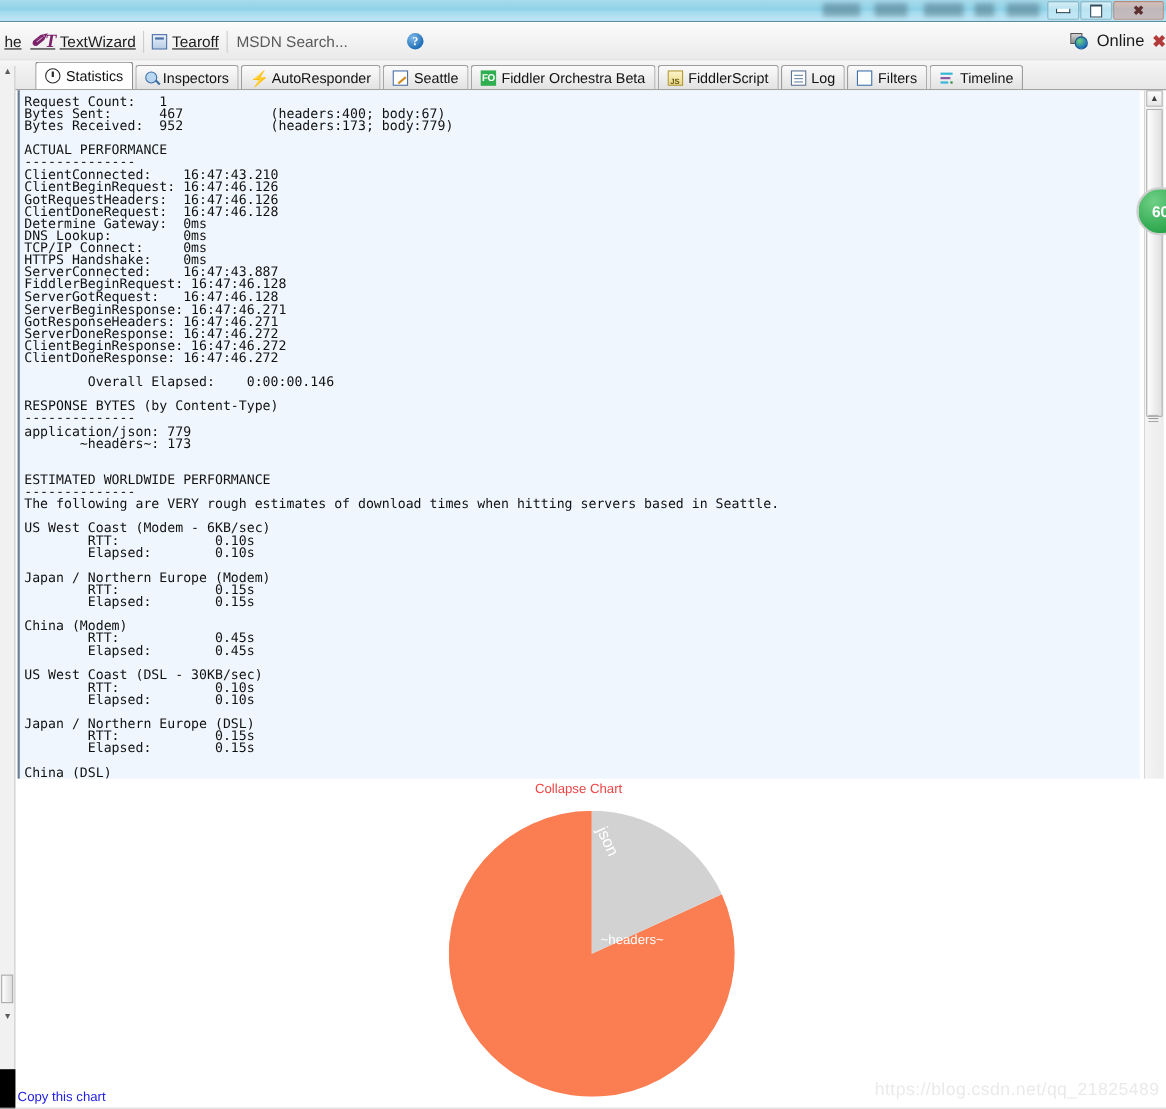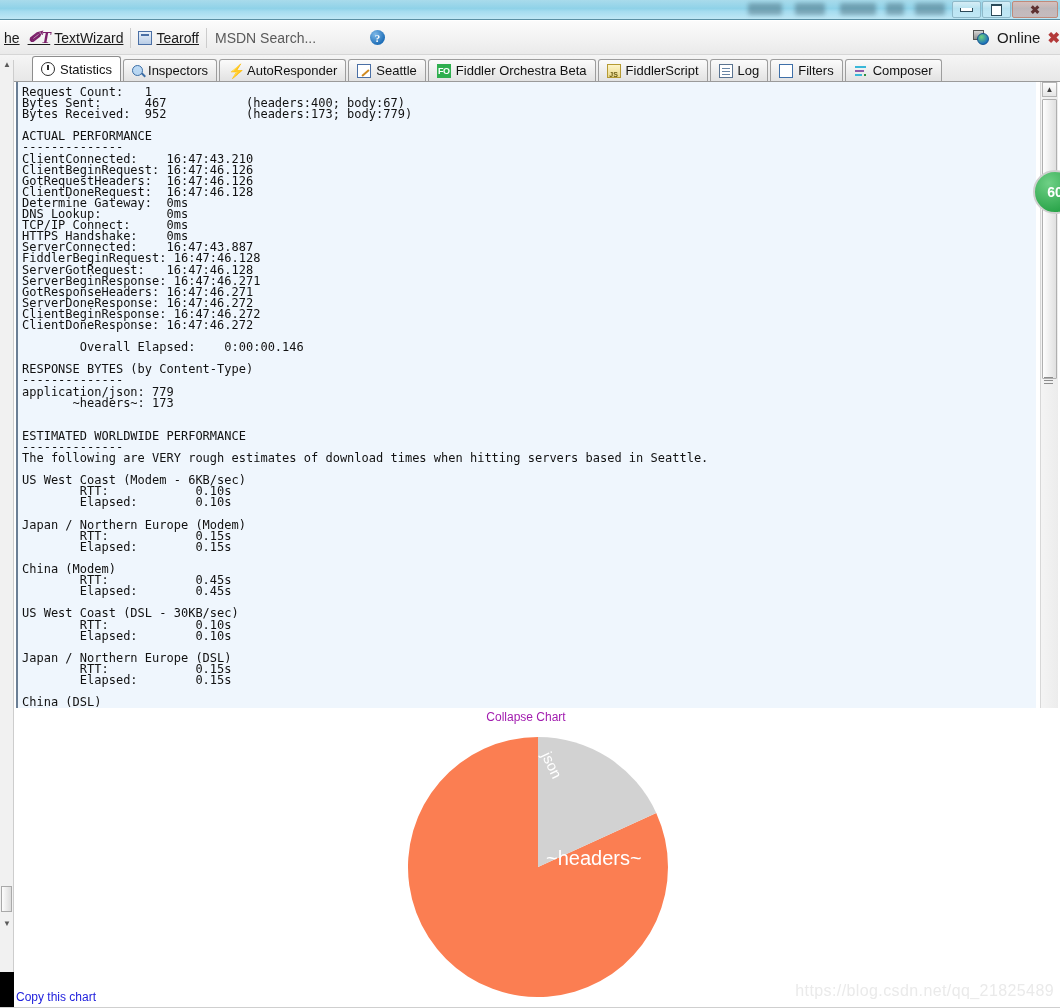--- a/index.html
+++ b/index.html
@@ -409,21 +409,21 @@
     left: 16px; top: 708px;
     width: 1044px; height: 300px;
     background: #ffffff;
   }
   #collapse-link {
     position: absolute;
     left: 0; top: 2px;
     width: 1020px;
     text-align: center;
     font-size: 12px;
-    color: #a21caf;
+    color: #ef4444;
     font-family: "Liberation Sans", sans-serif;
     cursor: pointer;
   }
   #pie-wrap {
     position: absolute;
     left: 392px; top: 29px;
     width: 260px; height: 260px;
   }
   #pie-label-json {
     position: absolute;
@@ -432,21 +432,21 @@
     font-size: 15px;
     font-family: "Liberation Sans", sans-serif;
     transform: rotate(65deg);
     transform-origin: left top;
     white-space: nowrap;
   }
   #pie-label-headers {
     position: absolute;
     left: 138px; top: 110px;
     color: #ffffff;
-    font-size: 20px;
+    font-size: 12px;
     font-family: "Liberation Sans", sans-serif;
     white-space: nowrap;
   }
   #copy-link {
     position: absolute;
     left: 16px; bottom: 4px;
     font-size: 12px;
     color: #2222dd;
     font-family: "Liberation Sans", sans-serif;
     cursor: pointer;
@@ -556,21 +556,21 @@
     <span>Filters</span>
   </div>
 
   <div class="tab">
     <span class="ic ic-timeline">
       <i style="top:2px; width:11px; background:#39b7d8;"></i>
       <i style="top:6px; width:9px; background:#8e5aa8;"></i>
       <i style="top:10px; width:7px; background:#39b7d8;"></i>
       <i style="top:10px; left:10px; width:2px; height:2px; background:#2f8f3f;"></i>
     </span>
-    <span>Composer</span>
+    <span>Timeline</span>
   </div>
 </div>
 
 <div id="leftscroll">
   <span class="arrow-up">▲</span>
   <span class="lthumb"></span>
   <span class="arrow-dn">▼</span>
 </div>
 <div id="leftblack"></div>
 

